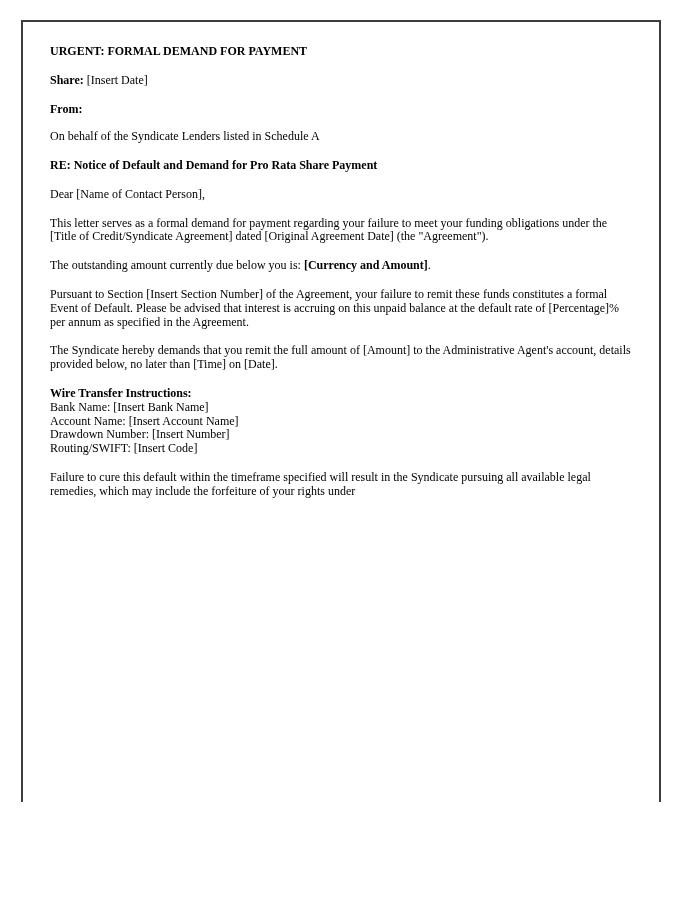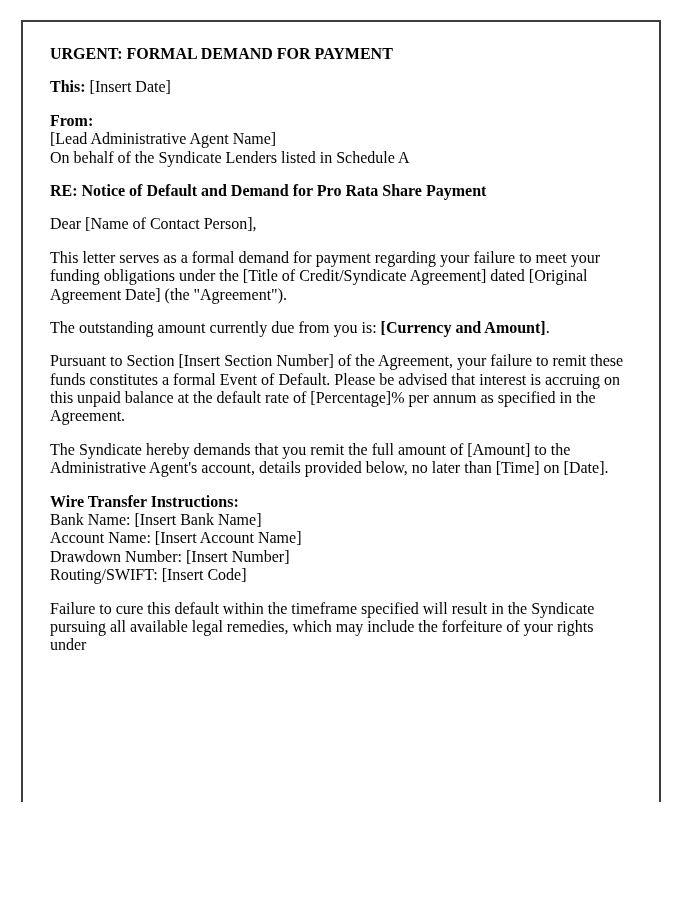--- a/index.html
+++ b/index.html
@@ -19,52 +19,52 @@
     left: 21px;
     top: 20px;
     width: 640px;
     height: 782px;
     box-sizing: border-box;
     border: 2px solid #3d3d3d;
     border-bottom: none;
     padding: 8px 27px 0 27px;
     overflow: hidden;
     background: #ffffff;
-    font-size: 16px;
+    font-size: 12px;
     line-height: 1.15;
   }
   .letter p {
     margin: 15px 0;
   }
   .b {
     font-weight: bold;
   }
 </style>
 </head>
 <body>
 
 <div class="letter">
 
   <p class="b">URGENT: FORMAL DEMAND FOR PAYMENT</p>
 
-  <p><span class="b">This:</span> <span>[Insert Date]</span></p>
+  <p><span class="b">Share:</span> <span>[Insert Date]</span></p>
 
 
   <p><span class="b">From:</span><br>
-    <span>[Lead Administrative Agent Name]</span><br>
+    <br>
     <span>On behalf of the Syndicate Lenders listed in Schedule A</span></p>
 
   <p class="b">RE: Notice of Default and Demand for Pro Rata Share Payment</p>
 
   <p>Dear [Name of Contact Person],</p>
 
   <p>This letter serves as a formal demand for payment regarding your failure to meet your funding obligations under the [Title of Credit/Syndicate Agreement] dated [Original Agreement Date] (the "Agreement").</p>
 
 
-  <p><span>The outstanding amount currently due from you is: </span><span class="b">[Currency and Amount]</span><span>.</span></p>
+  <p><span>The outstanding amount currently due below you is: </span><span class="b">[Currency and Amount]</span><span>.</span></p>
 
   <p>Pursuant to Section [Insert Section Number] of the Agreement, your failure to remit these funds constitutes a formal Event of Default. Please be advised that interest is accruing on this unpaid balance at the default rate of [Percentage]% per annum as specified in the Agreement.</p>
 
   <p>The Syndicate hereby demands that you remit the full amount of [Amount] to the Administrative Agent's account, details provided below, no later than [Time] on [Date].</p>
 
   <p><span class="b">Wire Transfer Instructions:</span><br>
     <span>Bank Name: [Insert Bank Name]</span><br>
     <span>Account Name: [Insert Account Name]</span><br>
     <span>Drawdown Number: [Insert Number]</span><br>
     <span>Routing/SWIFT: [Insert Code]</span></p>

